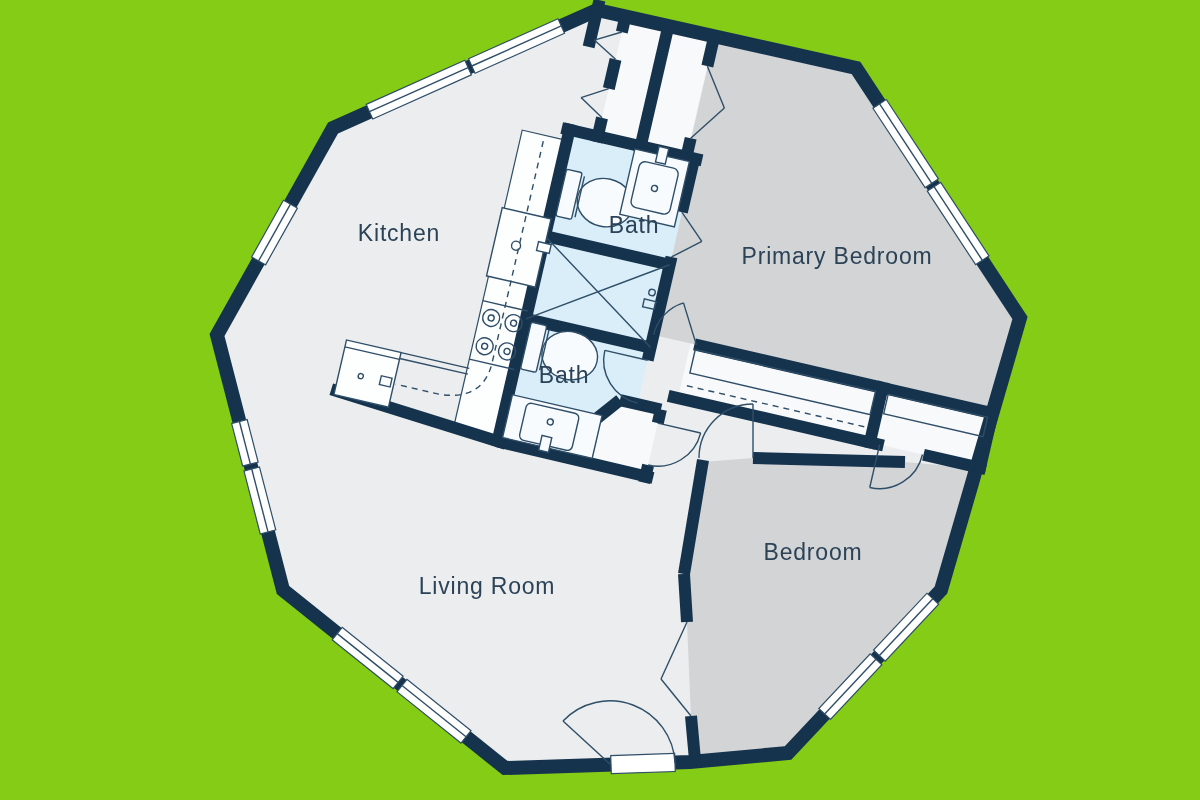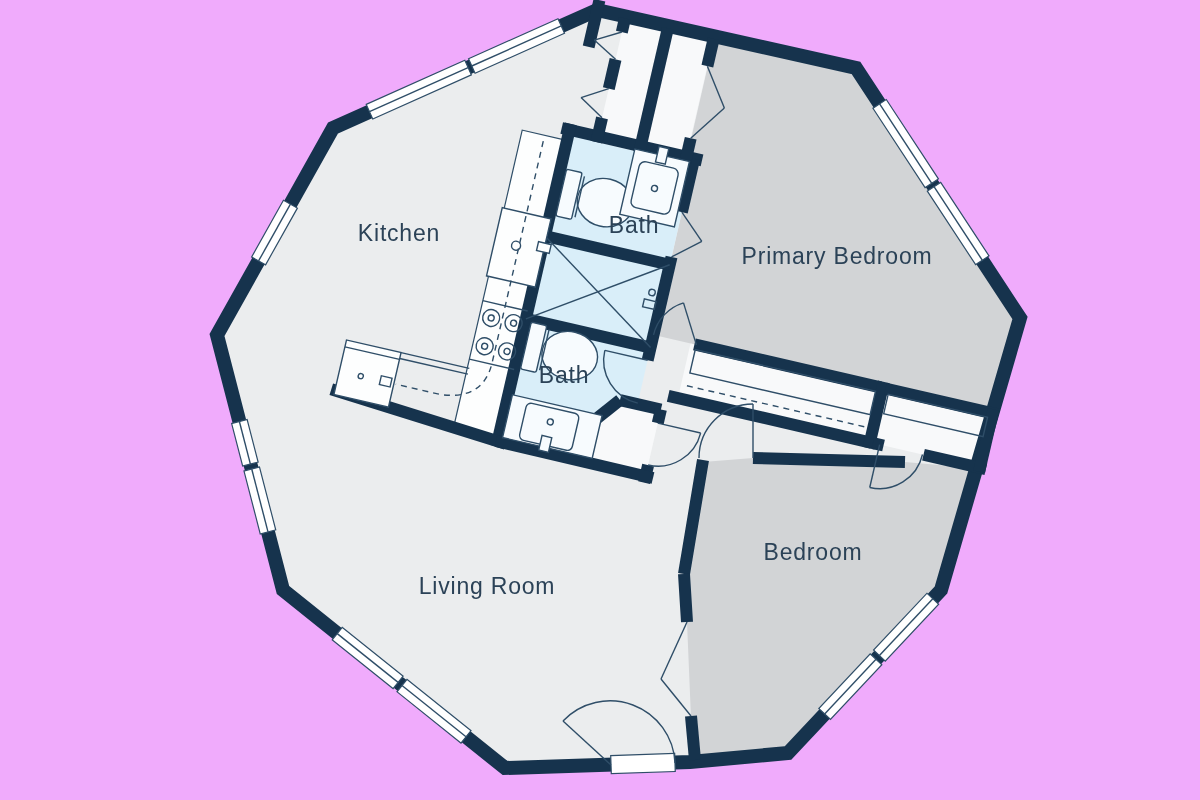--- a/index.html
+++ b/index.html
@@ -1,16 +1,16 @@
 <!DOCTYPE html>
 <html><head>
 <meta charset="utf-8">
 <style>
   html,body{margin:0;padding:0;background:#ffffff;}
-  #stage{width:1200px;height:800px;position:relative;background:#f0abfc;
+  #stage{width:1200px;height:800px;position:relative;background:#84cc16;
          font-family:"Liberation Sans", sans-serif;}
   svg{display:block;}
   .wall{stroke:#16334d;stroke-width:12;fill:none;stroke-linecap:butt;}
   .wallcap{stroke:#16334d;stroke-width:12;fill:none;stroke-linecap:square;}
   .outer{stroke:#16334d;stroke-width:14;fill:none;stroke-linejoin:miter;}
   .thin{stroke:#2f4e68;stroke-width:1.4;fill:none;}
   .fix{fill:#f7fbfe;stroke:#2f4e68;stroke-width:1.4;}
   .whitefix{fill:#fdfefe;stroke:#2f4e68;stroke-width:1.4;}
   .arc{stroke:#2f4e68;stroke-width:1.4;fill:none;}
   .dash{stroke:#2f4e68;stroke-width:1.4;fill:none;stroke-dasharray:6 5;}

